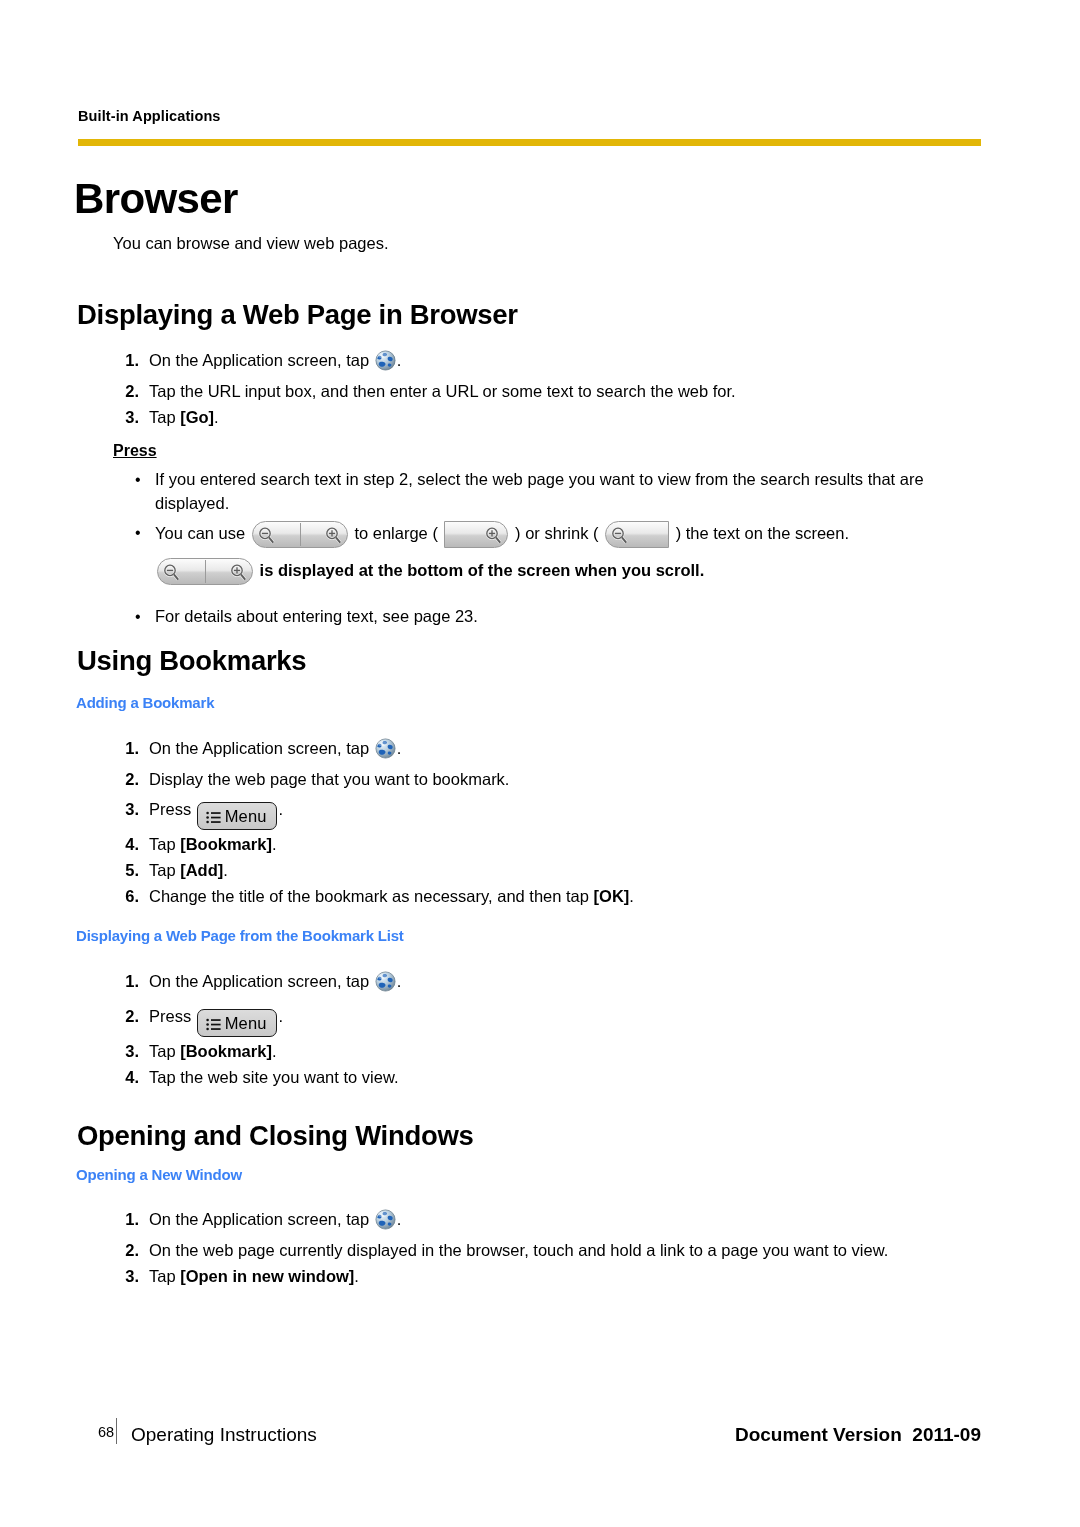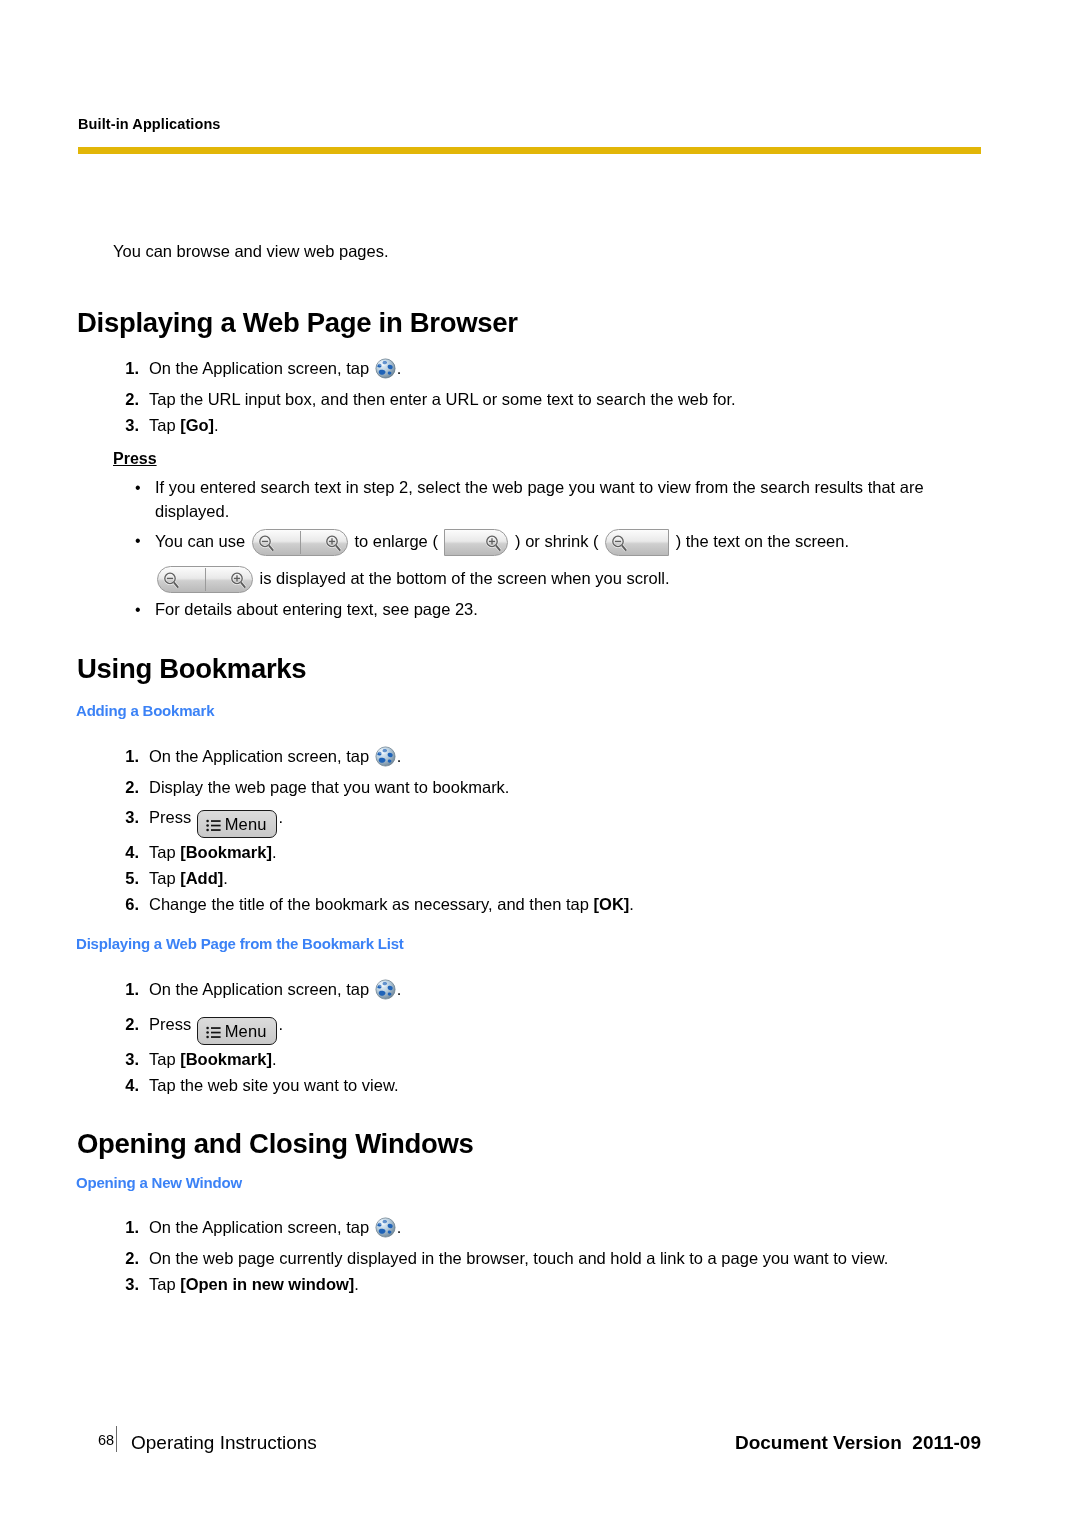--- a/index.html
+++ b/index.html
@@ -10,21 +10,21 @@
   body {
     width: 1080px;
     height: 1527px;
     font-family: "Liberation Sans", sans-serif;
     color: #000000;
     position: relative;
     overflow: hidden;
   }
   .page {
     position: absolute;
-    left: 0; top: 8px;
+    left: 0; top: 0;
     width: 1080px;
     height: 1080px;
   }
 
   
   .running-header {
     position: absolute;
     left: 78px;
     top: 108px;
     font-size: 14.5px;
@@ -117,22 +117,23 @@
     position: absolute;
     left: 22px;
     top: 0px;
     font-size: 16px;
     line-height: 23.5px;
   }
   .note-sub {
     position: relative;
     padding-left: 42px;
     line-height: 23.5px;
-    margin-bottom: 5px;
+    margin-bottom: 20px;
     margin-top: 10px;
+    font-weight: bold;
   }
 
   
   .globe-icon {
     display: inline-block;
     width: 21px;
     height: 21px;
     vertical-align: -5px;
     margin: 0 1px;
   }
@@ -234,20 +235,21 @@
   }
 </style>
 </head>
 <body>
 
 <div class="page">
 
   <div class="running-header">Built-in Applications</div>
   <div class="header-rule"></div>
 
+  <div class="chapter-title">Browser</div>
   <div class="body-text" style="left:113px; top:232px;">You can browse and view web pages.</div>
 
   <div class="h1" style="left:77px; top:299px;">Displaying a Web Page in Browser</div>
 
   <div class="steps" style="left:113px; top:349px; width:880px;">
     <div class="step tall">
       <span class="num">1.</span>
       <span class="txt"><span>On the Application screen, tap </span><span class="globe-icon"><svg viewBox="0 0 21 21" width="21" height="21">
               <defs>
                 <radialGradient id="gsph" cx="35%" cy="28%" r="78%">

